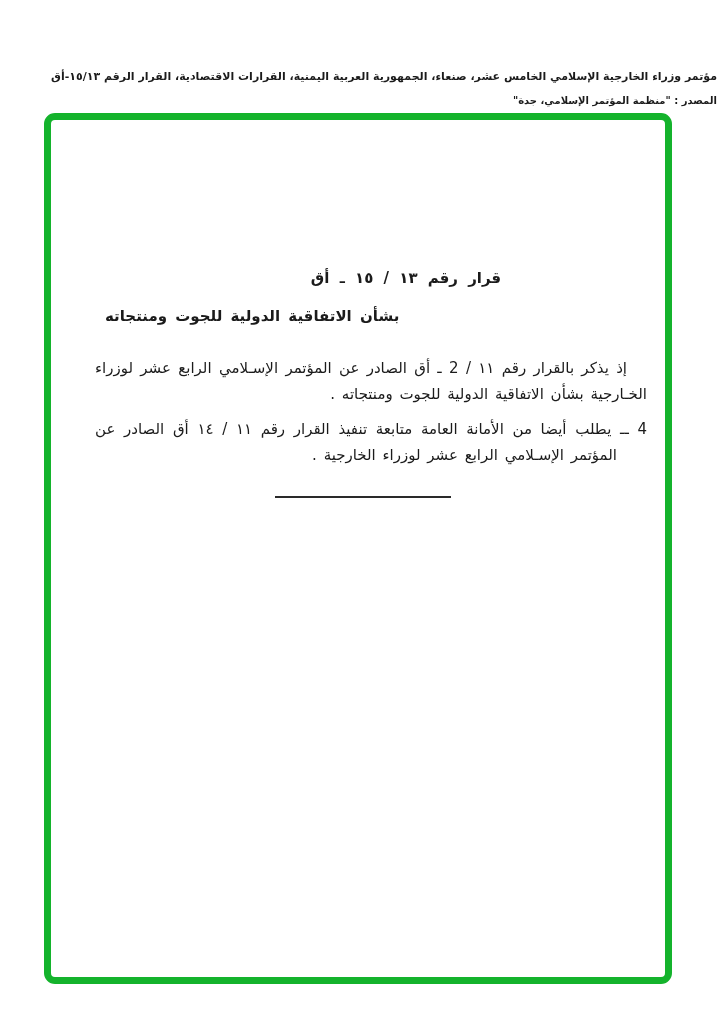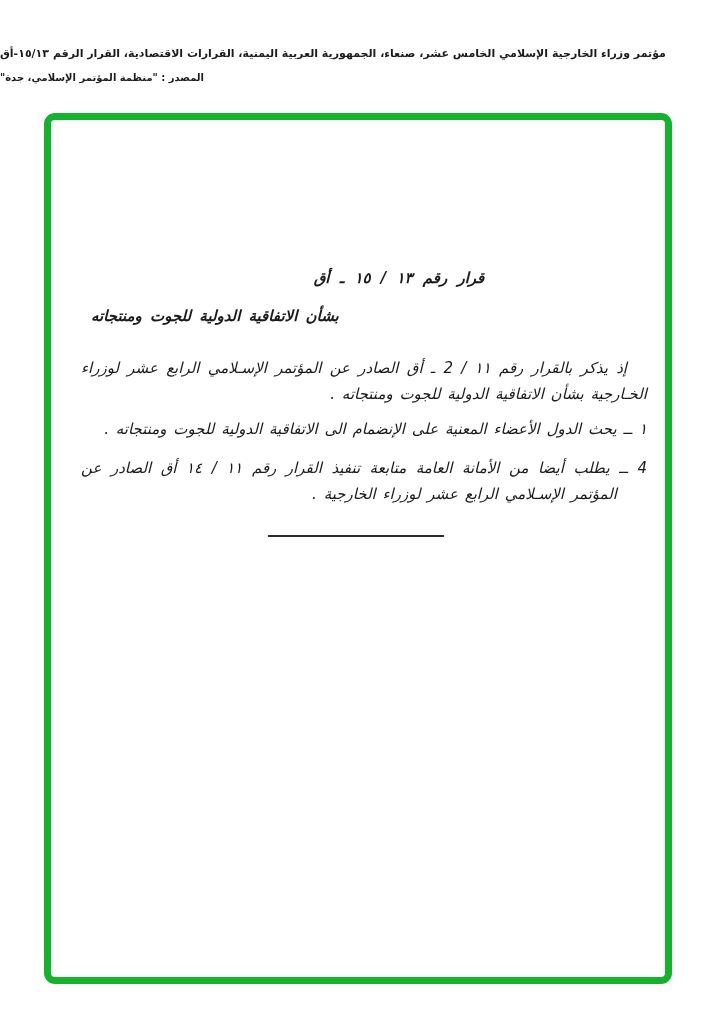--- a/index.html
+++ b/index.html
@@ -15,22 +15,22 @@
     height: 1026px;
     background: var(--bg);
     color: var(--ink);
     font-family: "DejaVu Sans", sans-serif;
     overflow: hidden;
   }
 
   
   .top-header {
     position: absolute;
-    top: 45px; left: 0; right: 0;
-    text-align: left;
+    top: 68px; left: 0; right: 0;
+    text-align: right;
   }
   .citation {
     direction: rtl;
     font-weight: bold;
     font-size: 11px;
     line-height: 18px;
     white-space: nowrap;
     letter-spacing: 0;
   }
   .source {
@@ -49,26 +49,25 @@
     width: 628px;
     height: 871px;
     border: 7px solid var(--accent);
     border-radius: 11px;
     background: transparent;
   }
 
   
   .doc {
     direction: rtl;
-    padding: 145px 18px 0 30px;
+    padding: 145px 18px 0 44px;
     font-size: 15px;
     line-height: 26px;
     text-align: justify;
     word-spacing: 2px;
-    font-style: italic;
   }
   .heading1 {
     text-align: center;
     font-weight: bold;
     font-size: 15px;
     margin: 0 0 12px 0;
     transform: translateX(35px);
     word-spacing: 5px;
     text-indent: 0;
   }
@@ -113,21 +112,20 @@
 
       <div class="heading1">قرار رقم ١٣ / ١٥ ـ أق</div>
 
       <div class="heading2">بشأن الاتفاقية الدولية للجوت ومنتجاته</div>
 
 
       <p class="para">إذ يذكر بالقرار رقم ١١ / 2 ـ أق الصادر عن المؤتمر الإسـلامي الرابع عشر لوزراء الخـارجية بشأن الاتفاقية الدولية للجوت ومنتجاته .</p>
 
 
 
-      <p class="para item">١ ــ يحث الدول الأعضاء المعنية على الإنضمام الى الاتفاقية الدولية للجوت ومنتجاته .</p>
 
       <p class="para item">4 ــ يطلب أيضا من الأمانة العامة متابعة تنفيذ القرار رقم ١١ / ١٤ أق الصادر عن المؤتمر الإسـلامي الرابع عشر لوزراء الخارجية .</p>
 
       <div class="divider"></div>
 
     </div>
   </div>
 
 </div>
 

